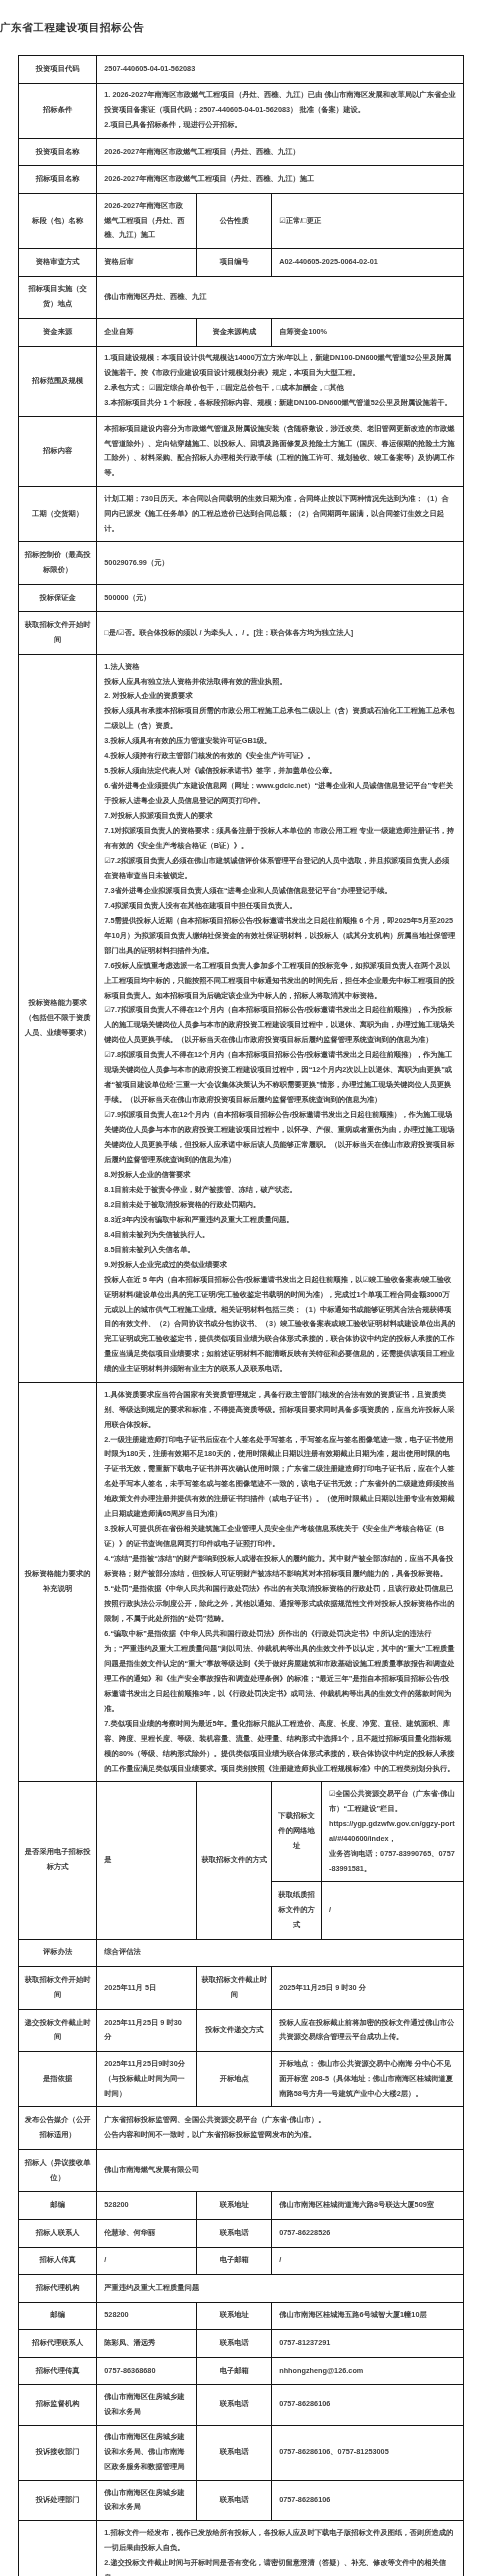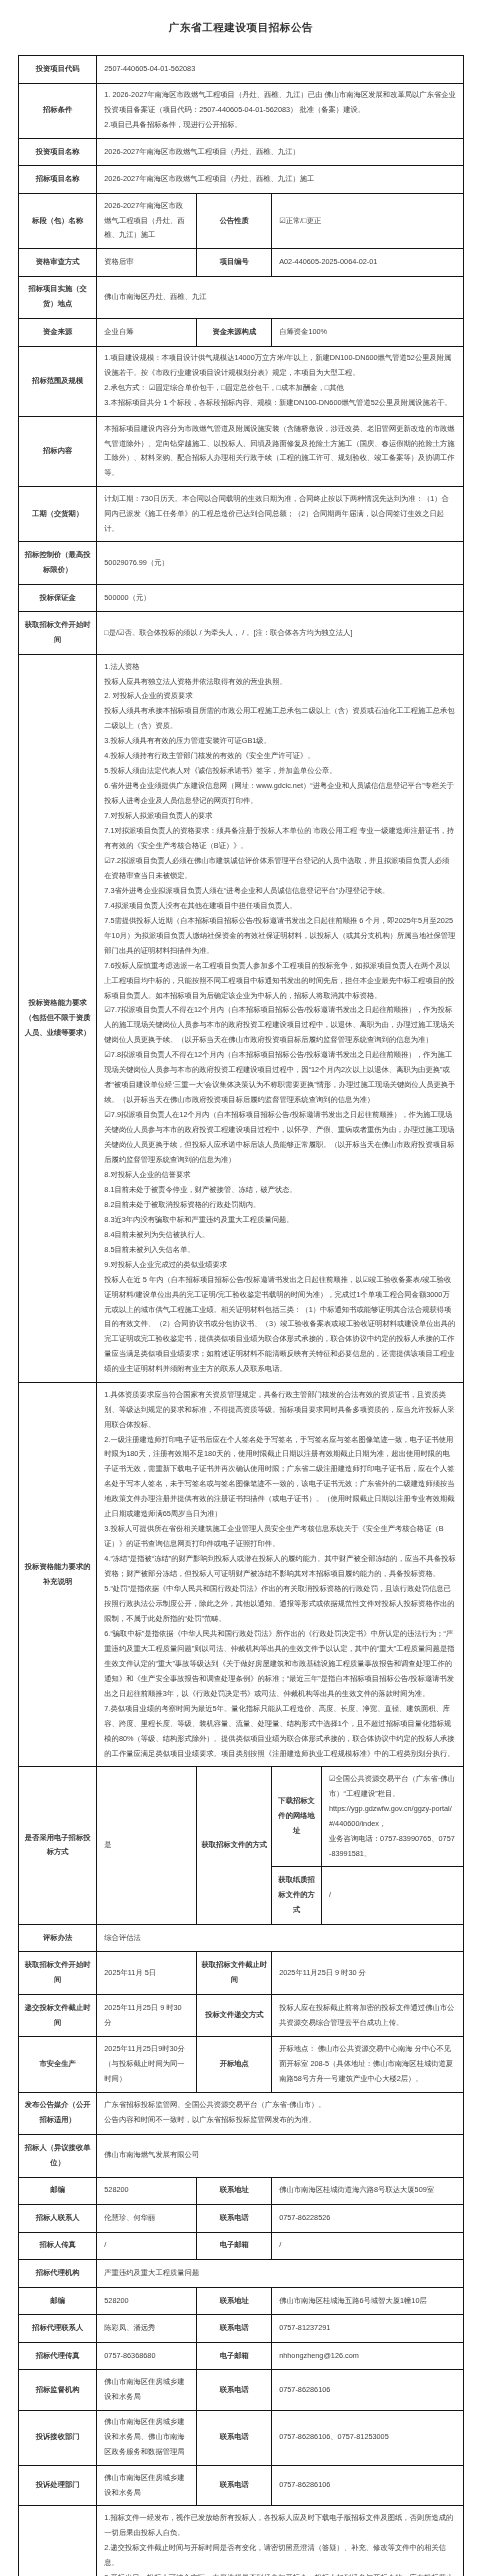--- a/index.html
+++ b/index.html
@@ -2,21 +2,21 @@
 <html style="font-size:9.4px"><head>
 <meta charset="utf-8">
 <style>
   html,body{margin:0;padding:0;background:#ffffff;}
   body{
     width:482px;
     font-family:"Liberation Sans","DejaVu Sans",sans-serif;
     color:#404040;
   }
   .page-title{
-    text-align:center;
+    text-align:left;
     font-size:10.5px;
     font-weight:bold;
     color:#333333;
     padding-top:21px;
     margin:0 0 20px 0;
     letter-spacing:0.6px;
   }
   table.doc{
     width:446px;
     margin:0 auto 23.4px auto;
@@ -37,20 +37,21 @@
     text-align:center;
     padding:5.8px 3.5px;
     font-size:7.6px;
     line-height:1.9;
   }
   td.val{
     padding:4.7px 7px;
     white-space:pre-line;
     text-align:left;
     color:#414141;
+    font-weight:bold;
   }
   td.val.c{text-align:left;}
   td.lbl.sub{font-weight:bold;font-size:7.3px;}
 </style>
 </head>
 <body>
 
 <h1 class="page-title">广东省工程建设项目招标公告</h1>
 
 <table class="doc">
@@ -189,21 +190,21 @@
       <td class="lbl">获取招标文件截止时间</td>
       <td class="val c" colspan="2">2025年11月25日 9 时30 分</td>
     </tr>
     <tr>
       <td class="lbl">递交投标文件截止时间</td>
       <td class="val c">2025年11月25日 9 时30 分</td>
       <td class="lbl">投标文件递交方式</td>
       <td class="val" colspan="2">投标人应在投标截止前将加密的投标文件通过佛山市公共资源交易综合管理云平台成功上传。</td>
     </tr>
     <tr>
-      <td class="lbl">市安全生产</td>
+      <td class="lbl">是指依据</td>
       <td class="val c">2025年11月25日9时30分（与投标截止时间为同一时间）</td>
       <td class="lbl">开标地点</td>
       <td class="val" colspan="2">开标地点： 佛山市公共资源交易中心南海 分中心不见面开标室 208-5（具体地址：佛山市南海区桂城街道夏南路58号方舟一号建筑产业中心大楼2层）。</td>
     </tr>
     <tr>
       <td class="lbl">发布公告媒介（公开招标适用）</td>
       <td class="val" colspan="4">广东省招标投标监管网、全国公共资源交易平台（广东省·佛山市）。
 公告内容和时间不一致时，以广东省招标投标监管网发布的为准。</td>
     </tr>
     <tr>

